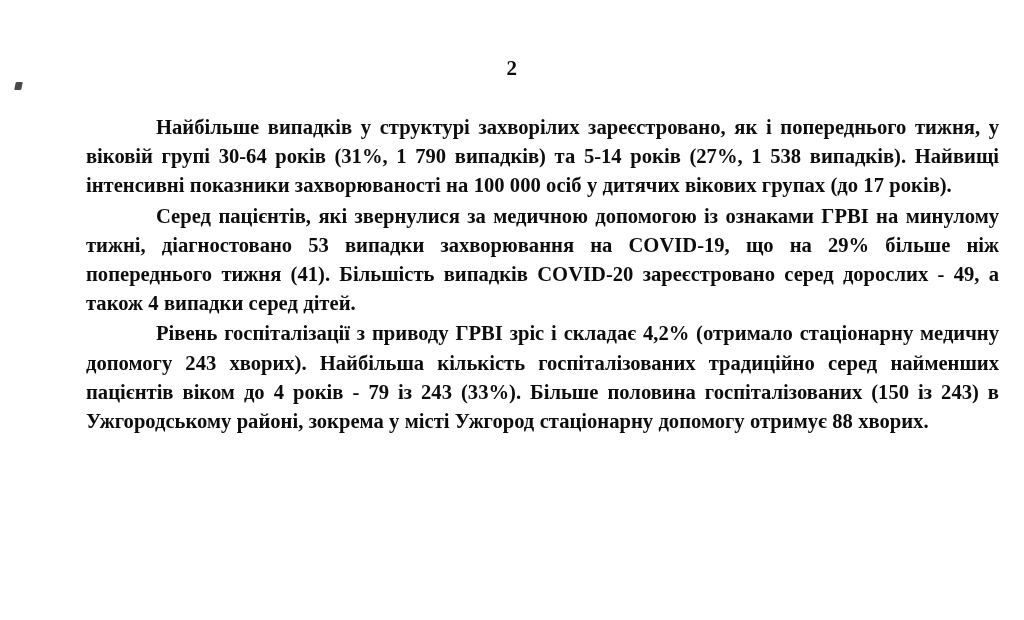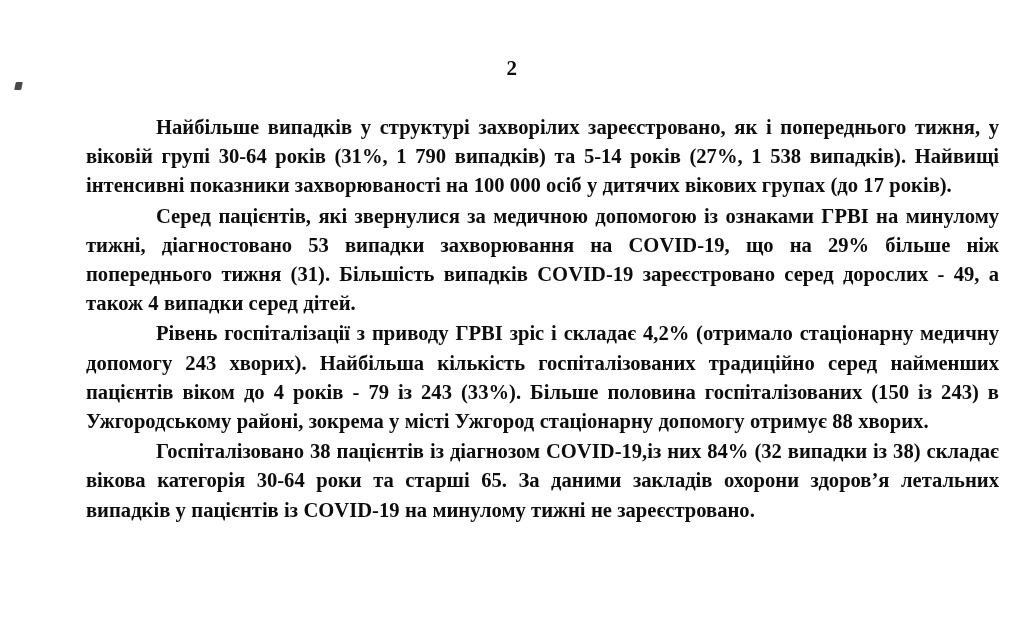--- a/index.html
+++ b/index.html
@@ -75,18 +75,17 @@
 <body>
 
 <div id="page">
 
   <div id="scan-speck"></div>
 
   <div id="page-number">2</div>
 
   <div id="body-text">
     <p>Найбільше випадків у структурі захворілих зареєстровано, як і попереднього тижня, у віковій групі 30-64 років (31%, 1 790 випадків) та 5-14 років (27%, 1 538 випадків). Найвищі інтенсивні показники захворюваності на 100 000 осіб у дитячих вікових групах (до 17 років).</p>
-    <p>Серед пацієнтів, які звернулися за медичною допомогою із ознаками ГРВІ на минулому тижні, діагностовано 53 випадки захворювання на COVID-19, що на 29% більше ніж попереднього тижня (31). Більшість випадків COVID-19 зареєстровано серед дорослих - 49, а також 4 випадки серед дітей.</p>
+    <p>Серед пацієнтів, які звернулися за медичною допомогою із ознаками ГРВІ на минулому тижні, діагностовано 53 випадки захворювання на COVID-19, що на 29% більше ніж попереднього тижня (41). Більшість випадків COVID-20 зареєстровано серед дорослих - 49, а також 4 випадки серед дітей.</p>
     <p>Рівень госпіталізації з приводу ГРВІ зріс і складає 4,2% (отримало стаціонарну медичну допомогу 243 хворих). Найбільша кількість госпіталізованих традиційно серед найменших пацієнтів віком до 4 років - 79 із 243 (33%). Більше половина госпіталізованих (150 із 243) в Ужгородському районі, зокрема у місті Ужгород стаціонарну допомогу отримує 88 хворих.</p>
-    <p>Госпіталізовано 38 пацієнтів із діагнозом COVID-19,із них 84% (32 випадки із 38) складає вікова категорія 30-64 роки та старші 65. За даними закладів охорони здоров’я летальних випадків у пацієнтів із COVID-19 на минулому тижні не зареєстровано.</p>
   </div>
 
 </div>
 
 </body></html>

